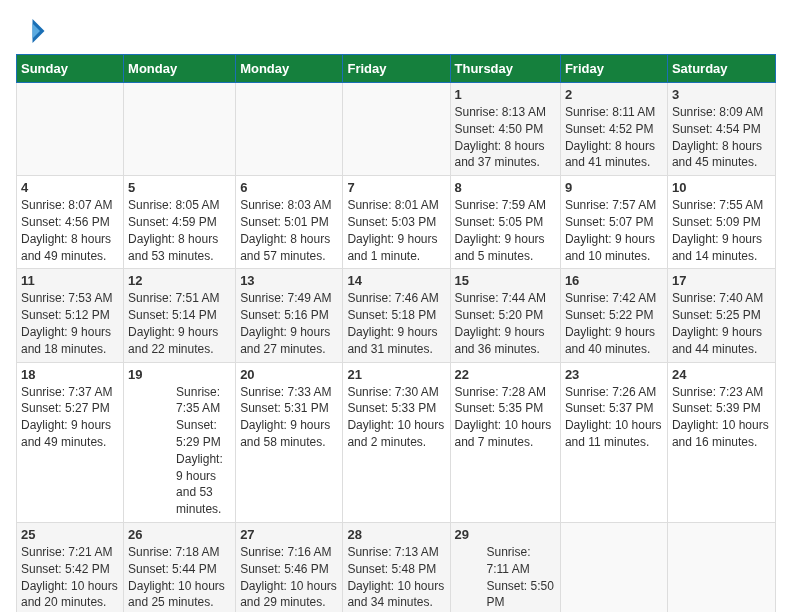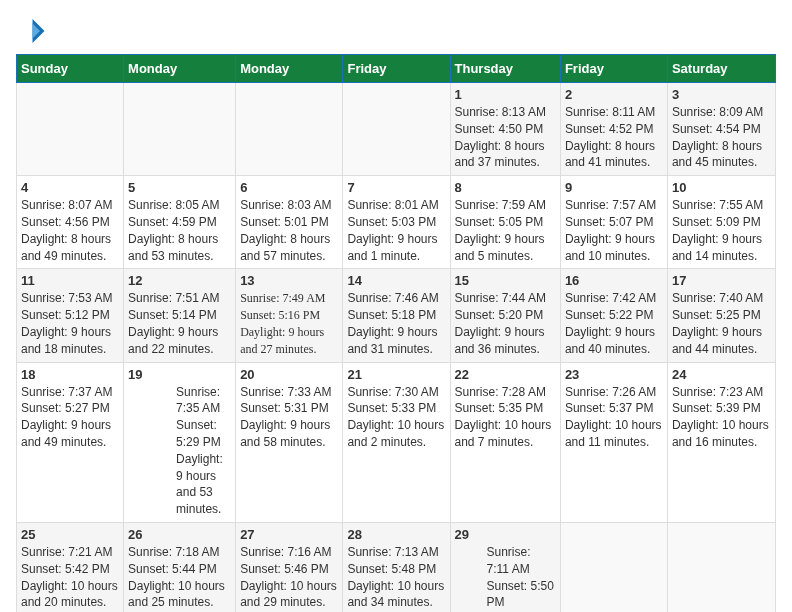--- a/index.html
+++ b/index.html
@@ -211,21 +211,21 @@
         </td>
         <td>
           <div class="day-number">12</div>
           <div class="day-info" style="white-space: pre-line;">Sunrise: 7:51 AM
 Sunset: 5:14 PM
 Daylight: 9 hours
 and 22 minutes.</div>
         </td>
         <td>
           <div class="day-number">13</div>
-          <div class="day-info" style="white-space: pre-line; font-family: Liberation Serif, serif;">Sunrise: 7:49 AM
+          <div class="day-info" style="white-space: pre-line;">Sunrise: 7:49 AM
 Sunset: 5:16 PM
 Daylight: 9 hours
 and 27 minutes.</div>
         </td>
         <td>
           <div class="day-number">14</div>
           <div class="day-info" style="white-space: pre-line;">Sunrise: 7:46 AM
 Sunset: 5:18 PM
 Daylight: 9 hours
 and 31 minutes.</div>

